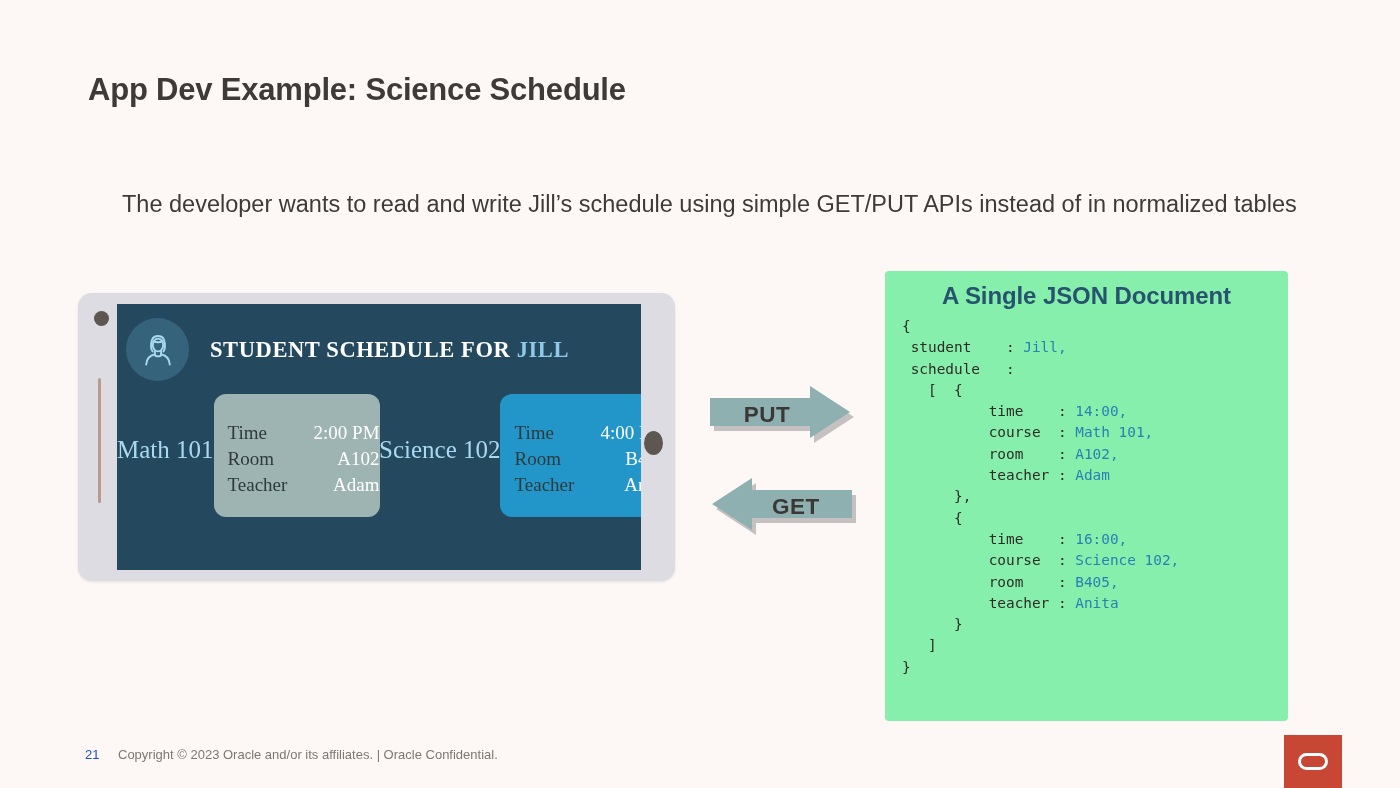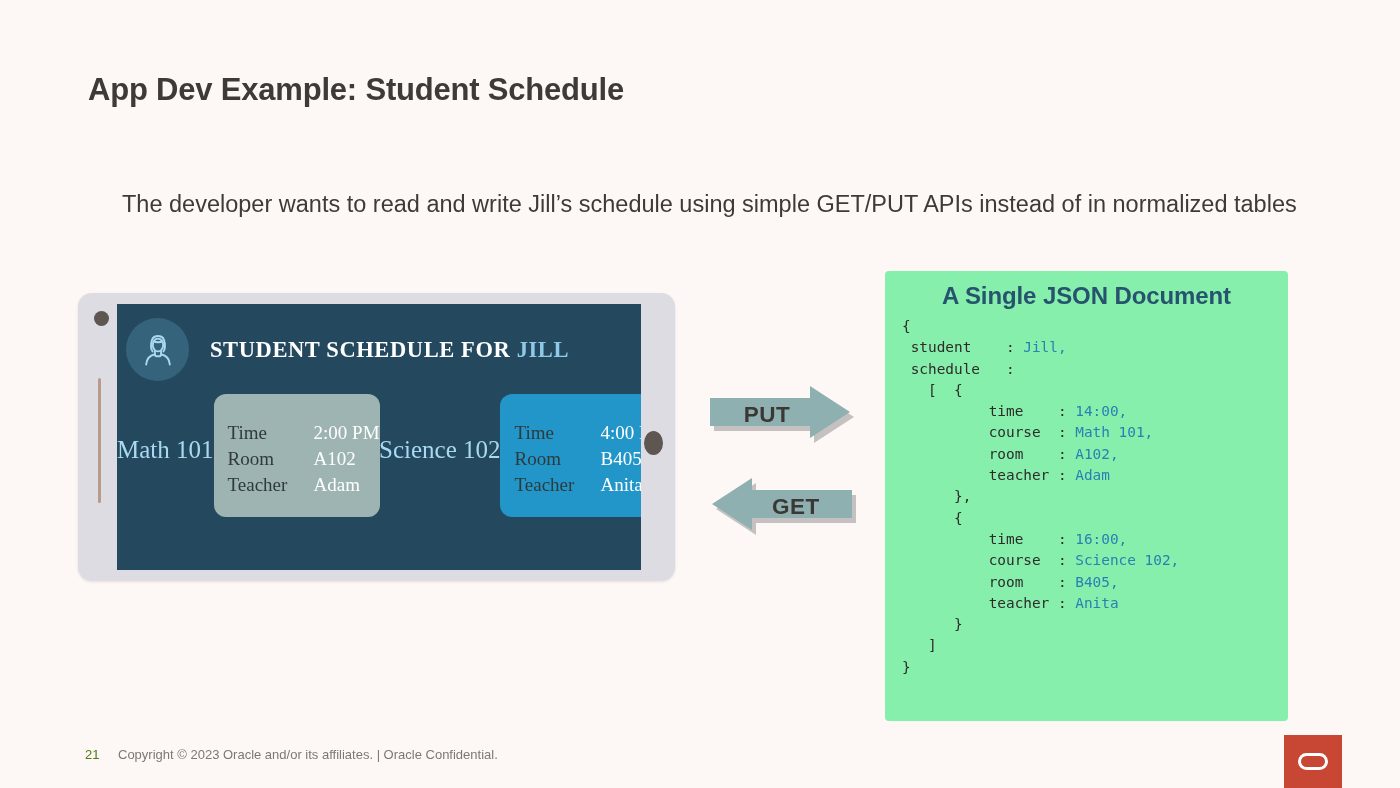--- a/index.html
+++ b/index.html
@@ -144,20 +144,21 @@
     box-sizing: border-box;
     padding: 26px 0 0 14px;
   }
   .course-card.sage { background: #9db4b2; }
   .course-card.blue { background: #2296c9; }
   .card-row {
     display: flex;
     font-size: 19px;
     line-height: 26px;
     white-space: nowrap;
+    justify-content: space-between;
   }
   .card-label {
     width: 86px;
     color: #2f3a3d;
     flex: 0 0 auto;
   }
   .card-value { color: #ffffff; }
 
   
   .arrow {
@@ -204,21 +205,21 @@
     white-space: pre;
   }
   .json-code .v { color: #2a7fb3; }
 
   
   .footer-page {
     position: absolute;
     left: 85px;
     top: 747px;
     font-size: 13px;
-    color: #4d7c0f;
+    color: #1d4ed8;
   }
   .footer-text {
     position: absolute;
     left: 118px;
     top: 747px;
     font-size: 13px;
     color: #7d7873;
   }
   .oracle-logo {
     position: absolute;
@@ -235,21 +236,21 @@
     width: 30px;
     height: 17px;
     border: 3.4px solid #ffffff;
     border-radius: 9px;
     box-sizing: border-box;
   }
 </style>
 </head>
 <body>
 
-<div class="slide-title">App Dev Example: Student Schedule</div>
+<div class="slide-title">App Dev Example: Science Schedule</div>
 
 <div class="slide-body">The developer wants to read and write Jill’s schedule using simple GET/PUT APIs instead of in normalized tables</div>
 
 <div class="tablet">
   <div class="tablet-camera"></div>
   <div class="tablet-volume"></div>
   <div class="tablet-home"></div>
 
   <div class="screen">
 

